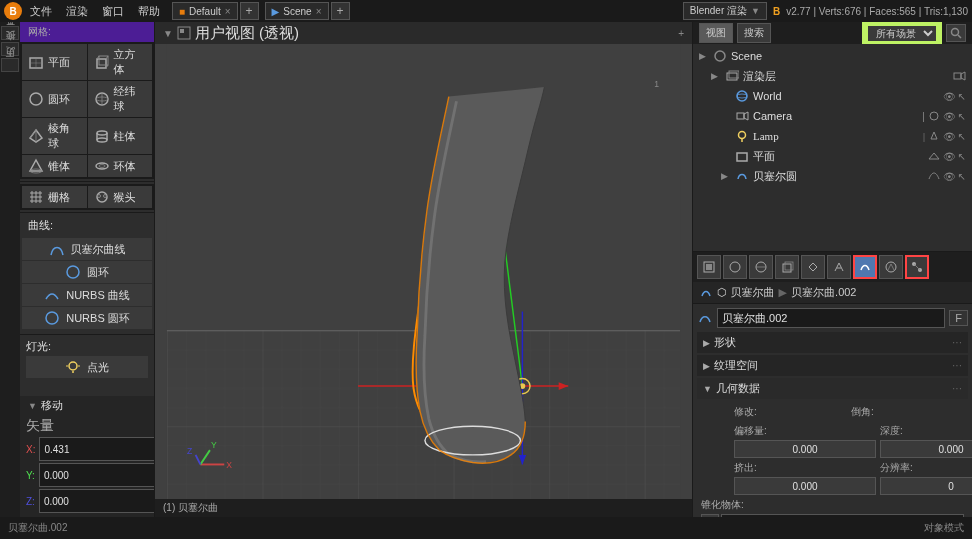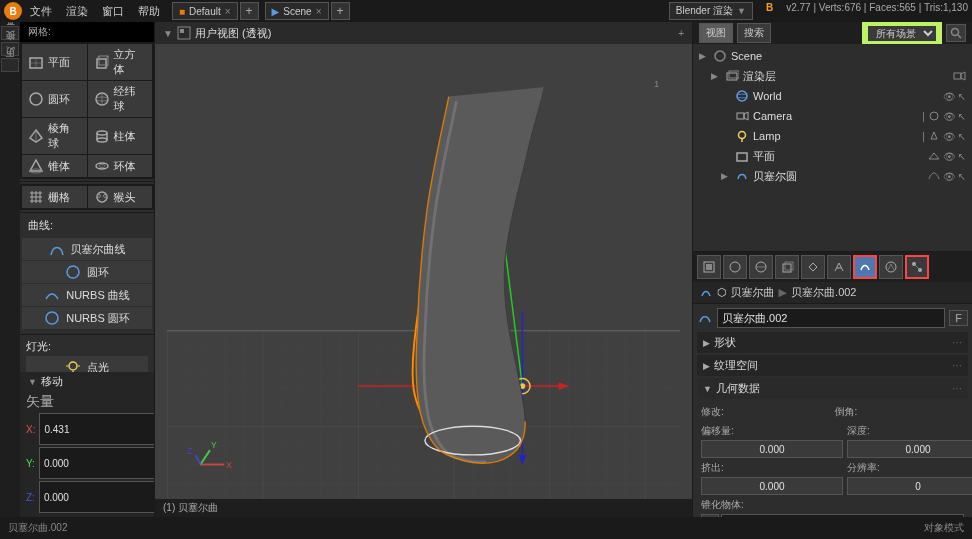--- a/index.html
+++ b/index.html
@@ -68,21 +68,21 @@
       border: 1px solid #555;
       color: #aaa;
       padding: 1px 5px;
       cursor: pointer;
       font-size: 12px;
       height: 18px;
       display: flex; align-items: center;
     }
     .top-right-area {
       margin-left: auto;
-      display: flex; gap: 13px;
+      display: flex; align-items: center; gap: 6px;
     }
     .blender-info {
       font-size: 10px;
       color: #aaa;
     }
 
     
     .left-sidebar {
       position: absolute;
       top: 22px;
@@ -90,21 +90,21 @@
       width: 155px;
       bottom: 22px;
       background: #2d2d2d;
       border-right: 1px solid #1a1a1a;
       overflow: hidden;
     }
     .sidebar-section-label {
       padding: 3px 8px;
       font-size: 10px;
       color: #aaa;
-      background: #000000;
+      background: #4c1d95;
     }
     .mesh-grid {
       display: grid;
       grid-template-columns: 1fr 1fr;
       gap: 1px;
       padding: 2px;
       background: #1a1a1a;
     }
     .mesh-item {
       display: flex;
@@ -176,21 +176,21 @@
       font-size: 10px;
       color: #888;
     }
     .transform-value {
       flex: 1;
       background: #1a1a1a;
       border: 1px solid #555;
       color: #e0e0e0;
       padding: 1px 4px;
       font-size: 10px;
-      height: 32px;
+      height: 24px;
     }
 
     
     .main-viewport {
       position: absolute;
       top: 22px;
       left: 155px;
       right: 280px;
       bottom: 22px;
       background: #404040;
@@ -201,21 +201,21 @@
       top: 0; left: 0; right: 0;
       height: 22px;
       background: #2a2a2a;
       display: flex;
       align-items: center;
       padding: 0 8px;
       gap: 4px;
       z-index: 10;
     }
     .viewport-label {
-      font-size: 11px;
+      font-size: 15px;
       color: #ddd;
     }
     .viewport-canvas {
       position: absolute;
       top: 22px; left: 0; right: 0; bottom: 0;
     }
 
     
     .right-panel {
       position: absolute;
@@ -402,20 +402,21 @@
       font-size: 10px;
       height: 18px;
       text-align: center;
     }
 
     
     .two-col-row {
       display: flex;
       gap: 4px;
       margin-bottom: 3px;
+      margin-left: 33px;
     }
     .two-col-row > div {
       flex: 1;
     }
     .bevel-label {
       font-size: 10px;
       color: #aaa;
       margin-bottom: 2px;
     }
 
@@ -820,21 +821,21 @@
         <div class="item-icons-right">
           <span class="visibility-icon">|</span>
           <svg width="14" height="14" viewBox="0 0 14 14">
               <circle cx="7" cy="7" r="4" fill="none" stroke="#888" stroke-width="1"></circle>
             </svg>
           <span class="visibility-icon">👁</span>
           <span class="visibility-icon">↖</span>
         </div>
       </div>
 
-      <div class="outliner-item" style="padding-left:28px;">
+      <div class="outliner-item" style="padding-left:28px;font-family:Liberation Serif, serif;">
         <span class="expand-arrow"> </span>
         <svg width="14" height="14" viewBox="0 0 14 14">
             <circle cx="7" cy="6" r="3.5" fill="none" stroke="#f0d060" stroke-width="1.5"></circle>
             <line x1="7" y1="10" x2="7" y2="13" stroke="#f0d060" stroke-width="1.5"></line>
           </svg>
         <span class="item-label">Lamp</span>
         <div class="item-icons-right">
           <span class="visibility-icon">|</span>
           <svg width="14" height="14" viewBox="0 0 14 14">
               <path d="M4,10 L7,3 L10,10 Z" fill="none" stroke="#888" stroke-width="1"></path>

